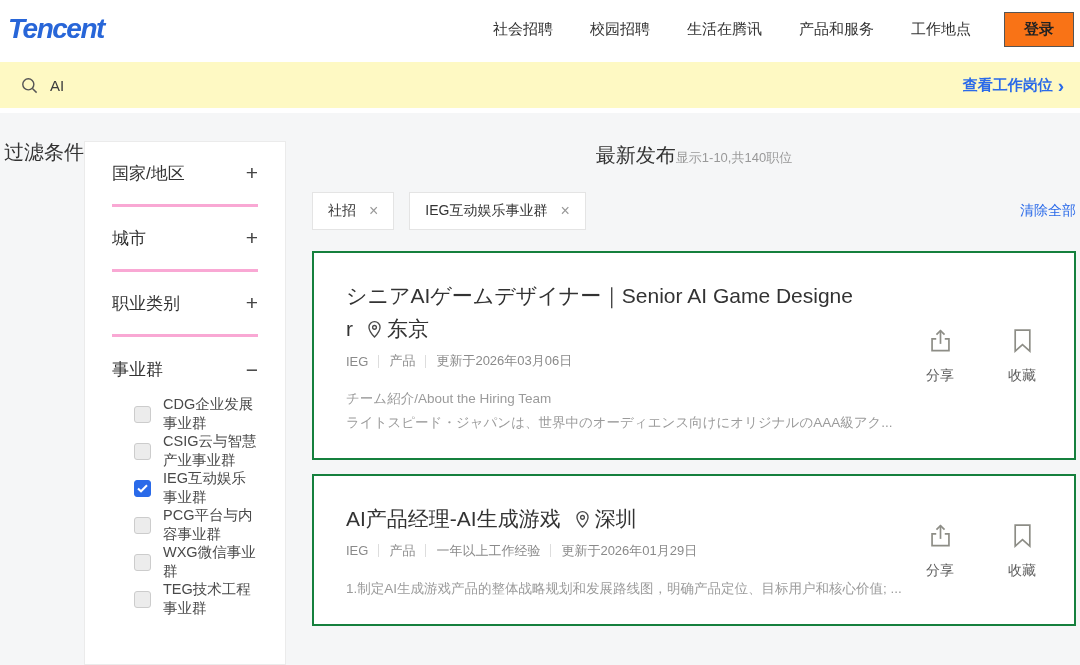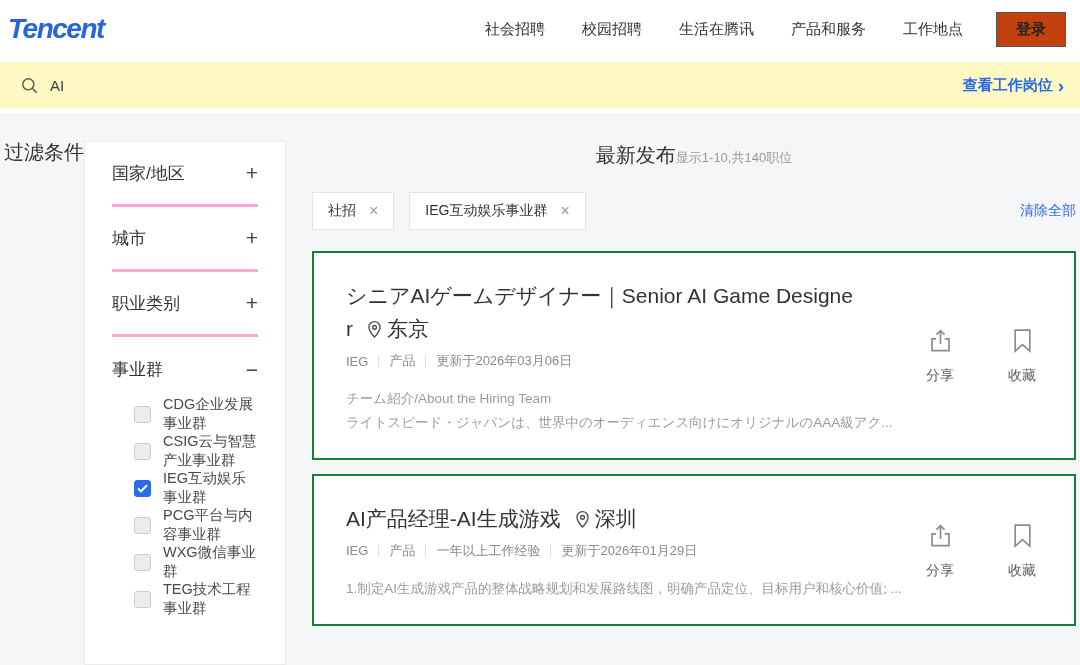--- a/index.html
+++ b/index.html
@@ -1,27 +1,27 @@
 <!DOCTYPE html>
 <html><head>
 <meta charset="utf-8">
 <style>
   * { margin:0; padding:0; box-sizing:border-box; }
   html,body { width:1080px; height:665px; overflow:hidden; background:#fff;
     font-family:"Liberation Sans","DejaVu Sans",sans-serif; }
   a { text-decoration:none; }
 
   
-  .top { height:58px; display:flex; align-items:center; padding:0 14px 0 8px; background:#fff; }
+  .top { height:58px; display:flex; align-items:center; padding:0 6px 0 8px; background:#fff; }
   .logo { display:flex; align-items:baseline; cursor:pointer; }
   .logo-en { font-size:28px; font-weight:bold; font-style:italic; color:#2866d8; letter-spacing:-1.5px; }
   .logo-zh { font-size:24px; font-weight:bold; color:#2866d8; margin-left:5px; }
   .nav { margin-left:auto; display:flex; gap:37px; margin-right:33px; }
   .nav-item { font-size:15px; color:#333; cursor:pointer; }
-  .login-btn { width:70px; height:35px; background:#c2410c; border:1px solid #555;
+  .login-btn { width:70px; height:35px; background:#f97316; border:1px solid #555;
     font-size:15px; font-weight:bold; color:#222; cursor:pointer;
     font-family:"Liberation Sans","DejaVu Sans",sans-serif; }
 
   
   .searchbar { height:46px; margin-top:4px; background:#fef9c3; display:flex;
     align-items:center; padding:0 16px 0 20px; }
   .search-icon { display:flex; }
   .search-query { margin-left:11px; font-size:15px; color:#3c3c3c; flex:1; }
   .view-jobs { color:#2a6ae9; font-weight:bold; font-size:15px; display:flex;
     align-items:center; gap:5px; cursor:pointer; }

